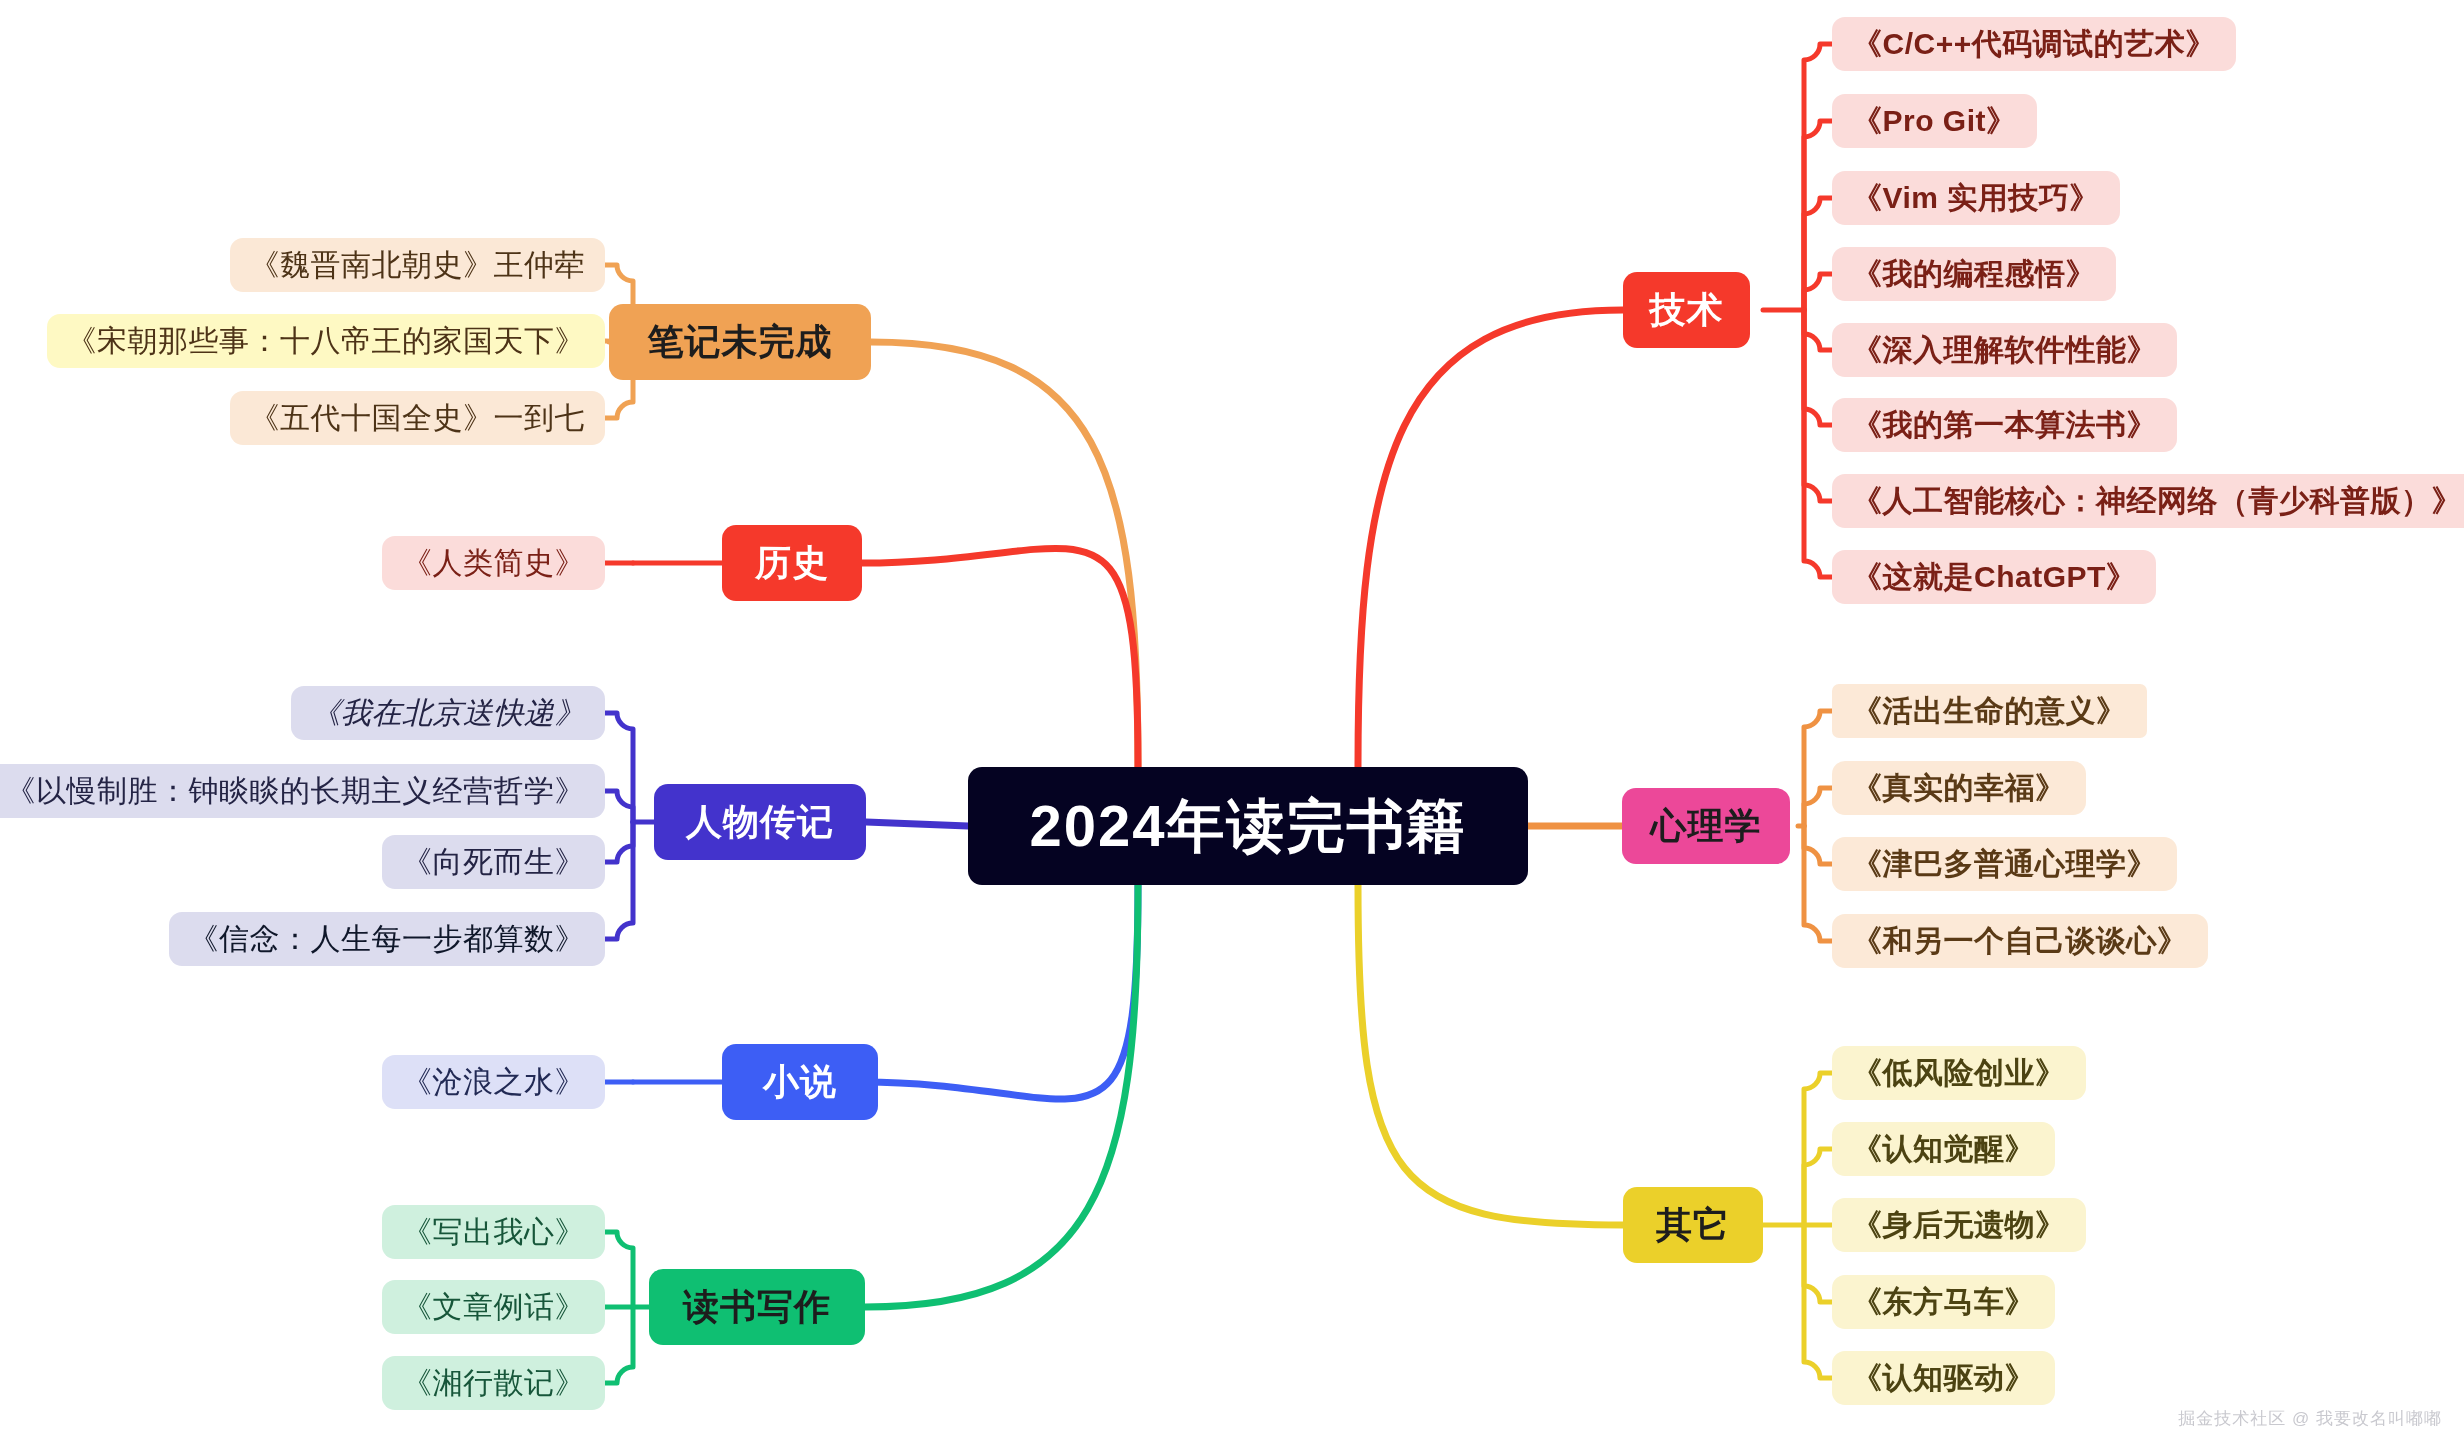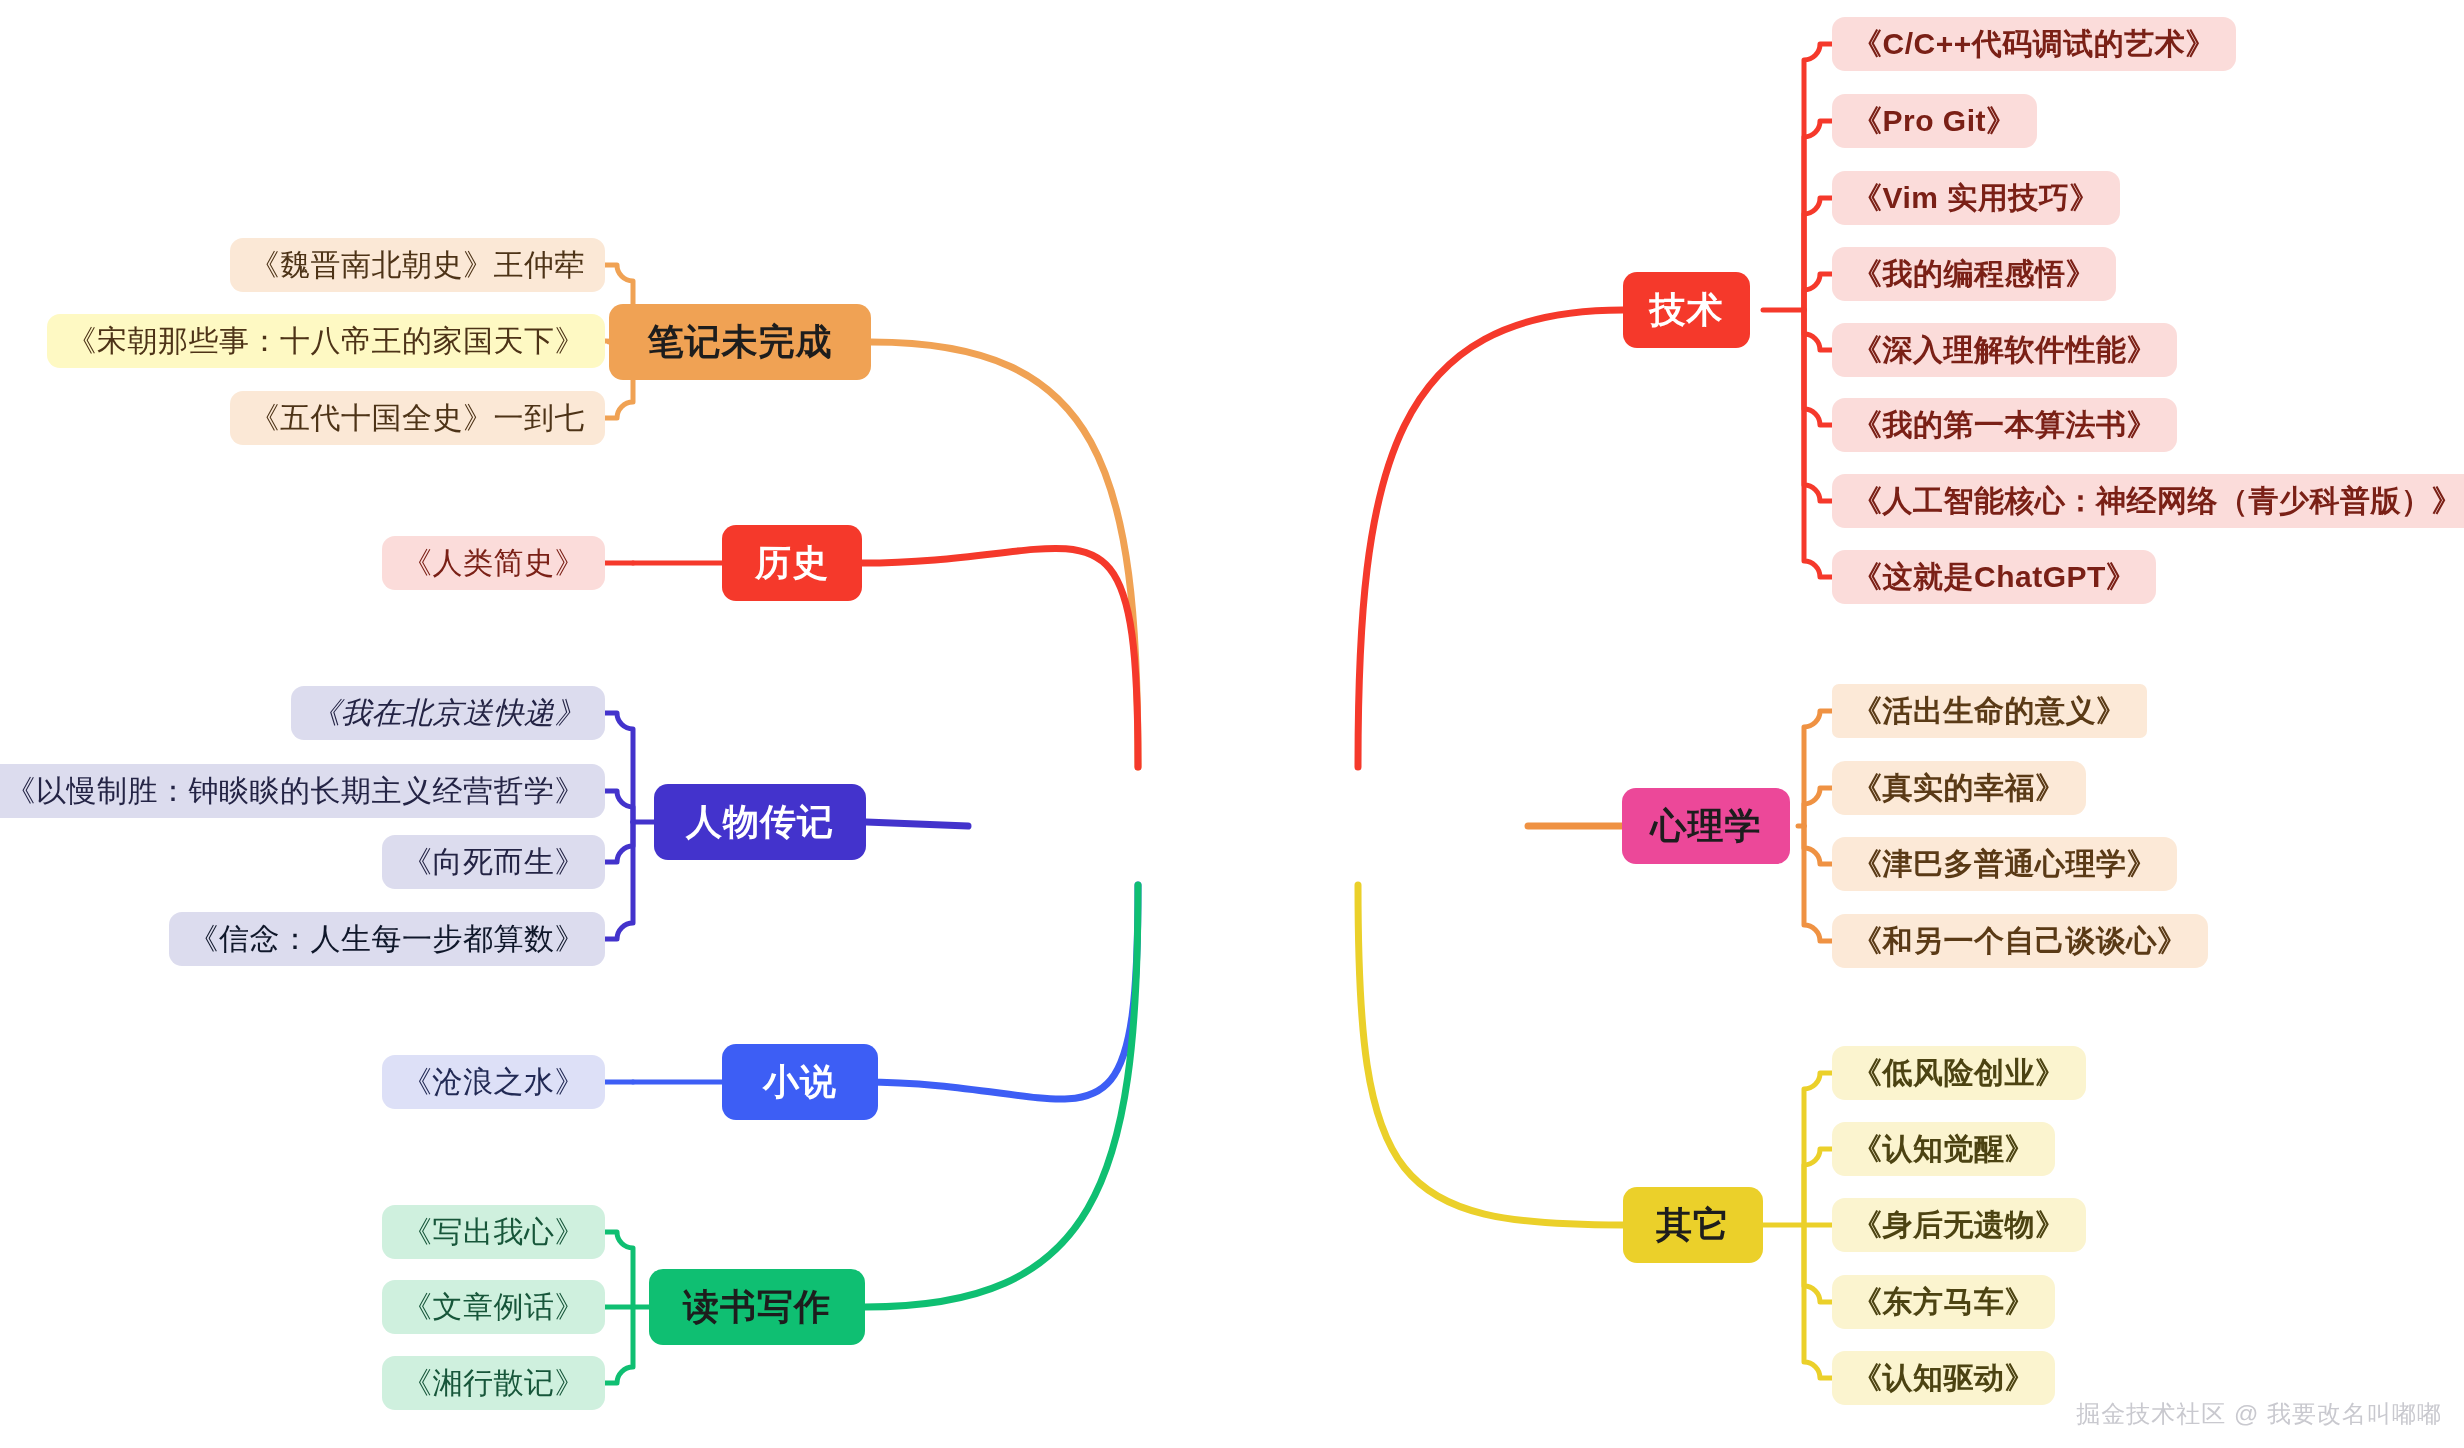--- a/index.html
+++ b/index.html
@@ -64,21 +64,21 @@
     letter-spacing: 0.5px;
   }
   .leaf.right { justify-content: flex-start; font-weight: bold; }
   .leaf.left  { justify-content: flex-end; }
 
   
   #watermark {
     position: absolute;
     right: 22px;
     bottom: 18px;
-    font-size: 24px;
+    font-size: 17px;
     color: #c9c9cf;
     letter-spacing: 1px;
     white-space: nowrap;
   }
 </style>
 </head>
 <body>
 
 <div id="stage">
 
@@ -123,20 +123,21 @@
       <path d="M 1138 885 C 1138 1185, 1092 1082, 862 1082" fill="none" stroke="#3d5ef5" stroke-width="7" stroke-linecap="round" stroke-linejoin="round"></path>
       <path d="M 722 1082 L 633 1082" fill="none" stroke="#3d5ef5" stroke-width="5" stroke-linecap="round" stroke-linejoin="round"></path>
       <path d="M 633 1082 L 605 1082" fill="none" stroke="#3d5ef5" stroke-width="5" stroke-linecap="round" stroke-linejoin="round"></path>
       <path d="M 1138 885 C 1138 1185, 1095 1307, 865 1307" fill="none" stroke="#0fbf72" stroke-width="7" stroke-linecap="round" stroke-linejoin="round"></path>
       <path d="M 649 1307 L 633 1307" fill="none" stroke="#0fbf72" stroke-width="5" stroke-linecap="round" stroke-linejoin="round"></path>
       <path d="M 633 1307 L 633 1248 A 16 16 0 0 1 617 1232 L 605 1232" fill="none" stroke="#0fbf72" stroke-width="5" stroke-linecap="round" stroke-linejoin="round"></path>
       <path d="M 633 1307 L 605 1307" fill="none" stroke="#0fbf72" stroke-width="5" stroke-linecap="round" stroke-linejoin="round"></path>
       <path d="M 633 1307 L 633 1367 A 16 16 0 0 0 617 1383 L 605 1383" fill="none" stroke="#0fbf72" stroke-width="5" stroke-linecap="round" stroke-linejoin="round"></path>
     </svg>
 
+  <div class="node root" id="root-node" style="left: 968px; top: 767px; width: 560px; height: 118px; background: rgb(5, 3, 34); color: rgb(255, 255, 255);">2024年读完书籍</div>
 
   <div id="nodes-layer">
       <div class="node branch" style="left: 1623px; top: 272px; width: 127px; background: rgb(245, 57, 43); color: rgb(255, 255, 255);">
         <span>技术</span>
       </div>
       <div class="node leaf right" style="top: 17px; background: rgb(251, 220, 218); color: rgb(122, 32, 22); left: 1832px;">
         <span>《C/C++代码调试的艺术》</span>
       </div>
       <div class="node leaf right" style="top: 94px; background: rgb(251, 220, 218); color: rgb(122, 32, 22); left: 1832px;">
         <span>《Pro Git》</span>

